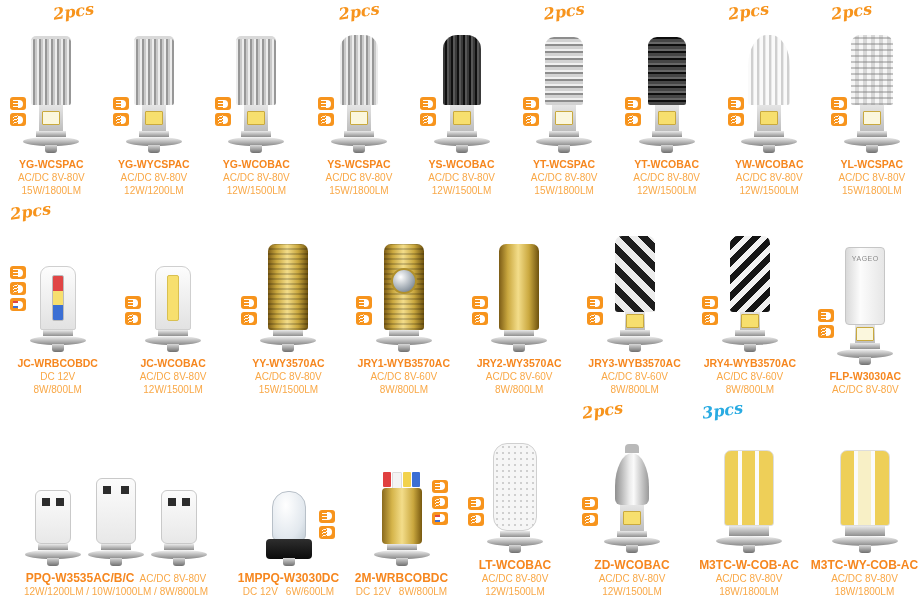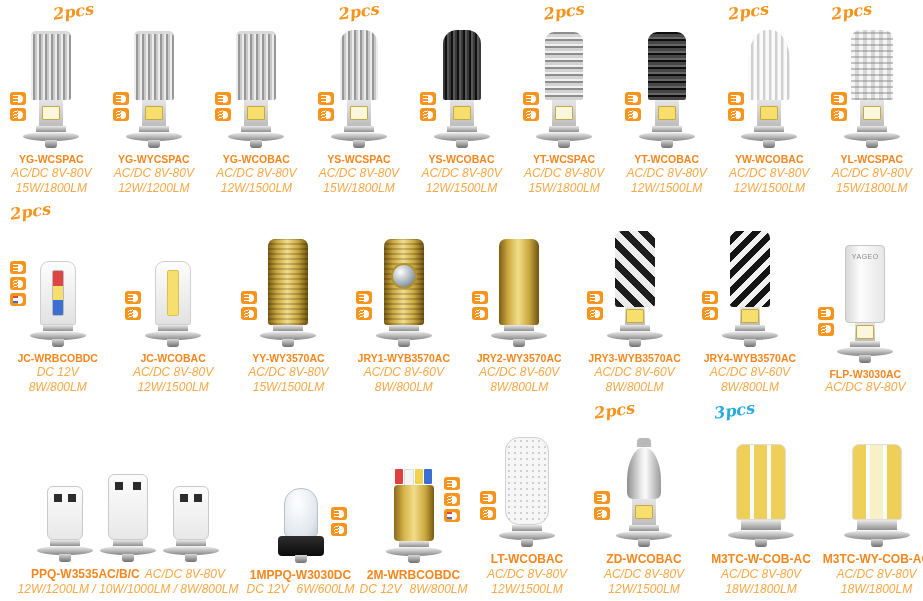--- a/index.html
+++ b/index.html
@@ -3,35 +3,35 @@
 <meta charset="utf-8">
 <style>
   html,body{margin:0;padding:0;background:#fff;font-family:"Liberation Sans",sans-serif;}
   .catalog{position:relative;width:923px;height:601px;background:#fff;overflow:hidden;}
   .row{display:flex;width:100%;}
   .r1{height:200px;}
   .r2{height:199px;}
   .r3{height:202px;}
   .cell{position:relative;flex:1;display:flex;flex-direction:column;align-items:center;justify-content:flex-end;padding-bottom:3px;min-width:0;}
   .r3 .cell{flex:none;}
-  .c-ppq{width:232px;padding-left:12px;}.c-1mppq{width:113px;}.c-1m{width:113px;}.c-lt{width:114px;}
+  .c-ppq{width:232px;}.c-1mppq{width:113px;}.c-1m{width:113px;}.c-lt{width:114px;}
   .c-zd{width:120px;}.c-m3a{width:114px;}.c-m3b{width:117px;}
 
   .pcs{position:absolute;top:2px;right:8px;z-index:6;color:#F7941D;font-family:"DejaVu Serif",serif;
        font-size:16px;font-weight:bold;font-style:italic;transform:rotate(-8deg);
        text-shadow:-1px -1px 0 #fff,1px -1px 0 #fff,-1px 1px 0 #fff,1px 1px 0 #fff;}
   .pcs-left{left:10px;right:auto;}
   .pcs-ctr{left:50%;right:auto;transform:translateX(-50%) rotate(-8deg);}
   .pcs-blue{color:#29ABE2;}
 
   .stage{position:relative;flex:1;width:100%;display:flex;align-items:flex-end;justify-content:center;padding-bottom:5px;}
 
   .pname{font-size:10.5px;font-weight:bold;color:#F6871F;white-space:nowrap;line-height:1.2;}
   .r3 .pname{font-size:12px;}
-  .spec{font-size:12px;color:#F9A847;line-height:1.3;white-space:nowrap;text-align:center;font-style:italic;}
+  .spec{font-size:10px;color:#F9A847;line-height:1.3;white-space:nowrap;text-align:center;}
   .nameline{display:flex;align-items:baseline;gap:5px;justify-content:center;}
   .specline{display:flex;gap:8px;justify-content:center;}
 
   
   .bulb{display:flex;flex-direction:column;align-items:center;}
   .top{border-radius:5px 5px 2px 2px;}
   .mid{width:24px;height:26px;background:linear-gradient(#e5e5e5,#bdbdbd);display:flex;align-items:center;justify-content:center;}
   .chip{width:16px;height:12px;background:#f7df6e;border:1px solid #c9a93e;border-radius:1px;}
   .chip.white{background:#fbf7dd;}
   .collar{width:30px;height:6px;background:linear-gradient(#eaeaea,#8f8f8f);}

